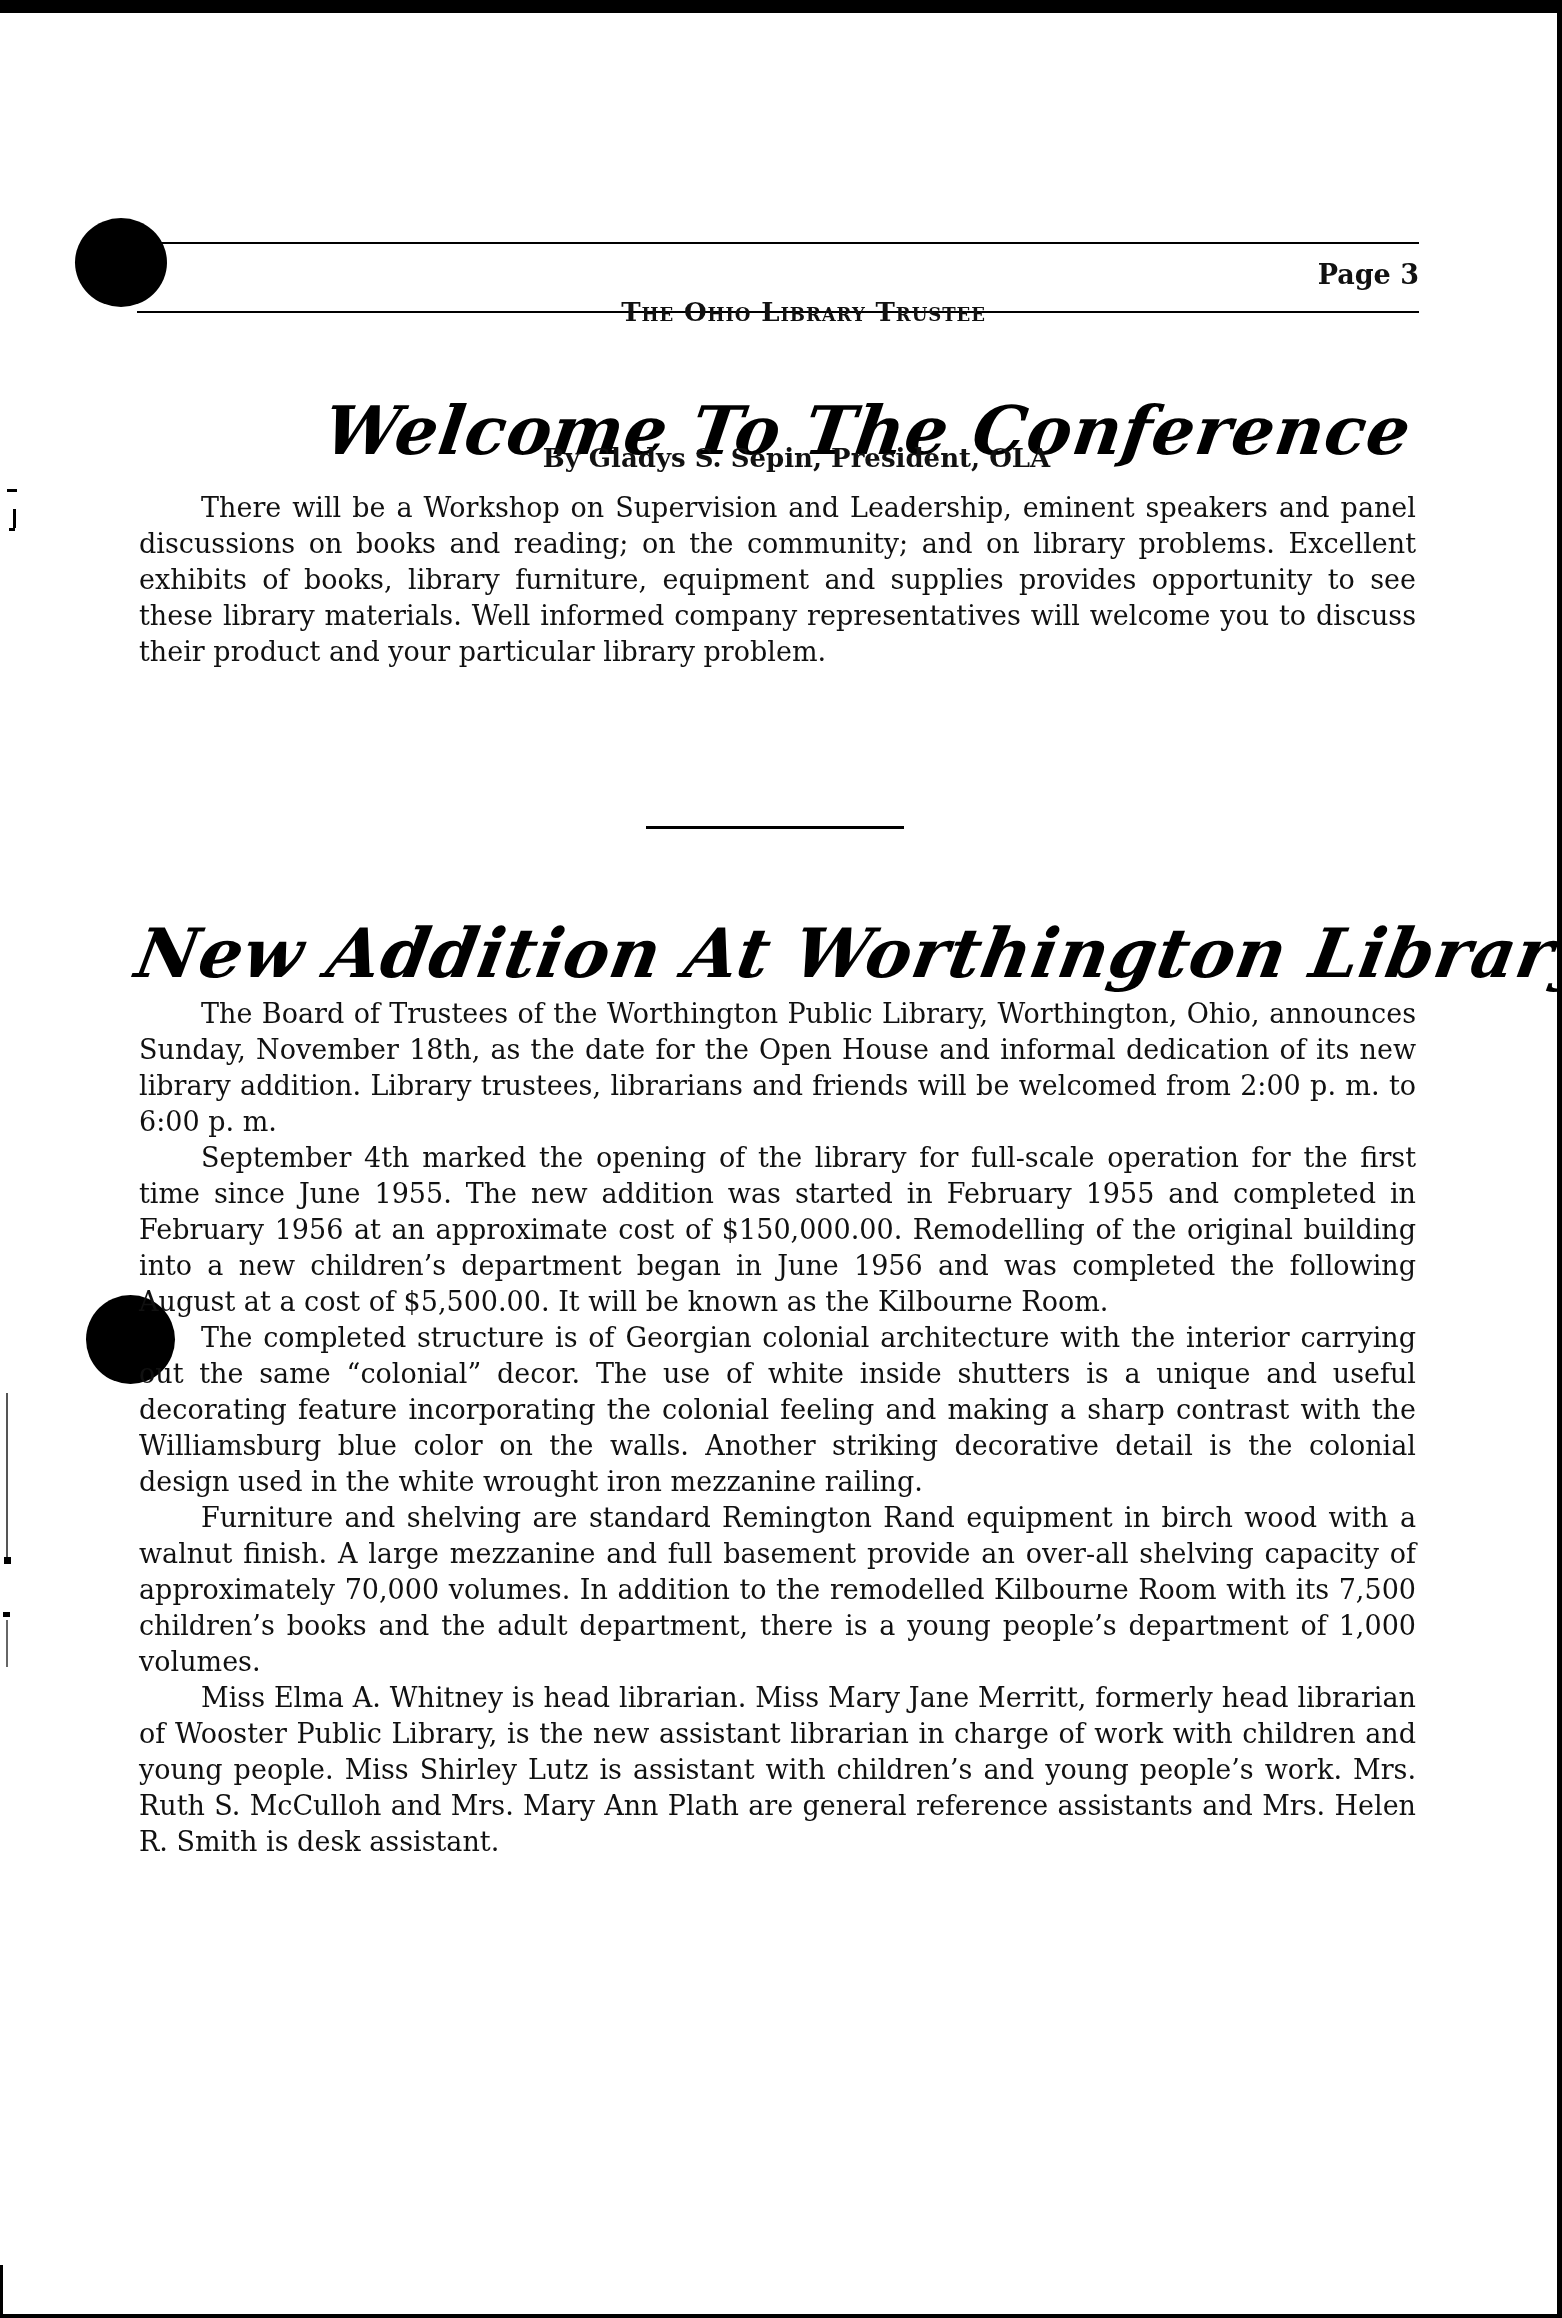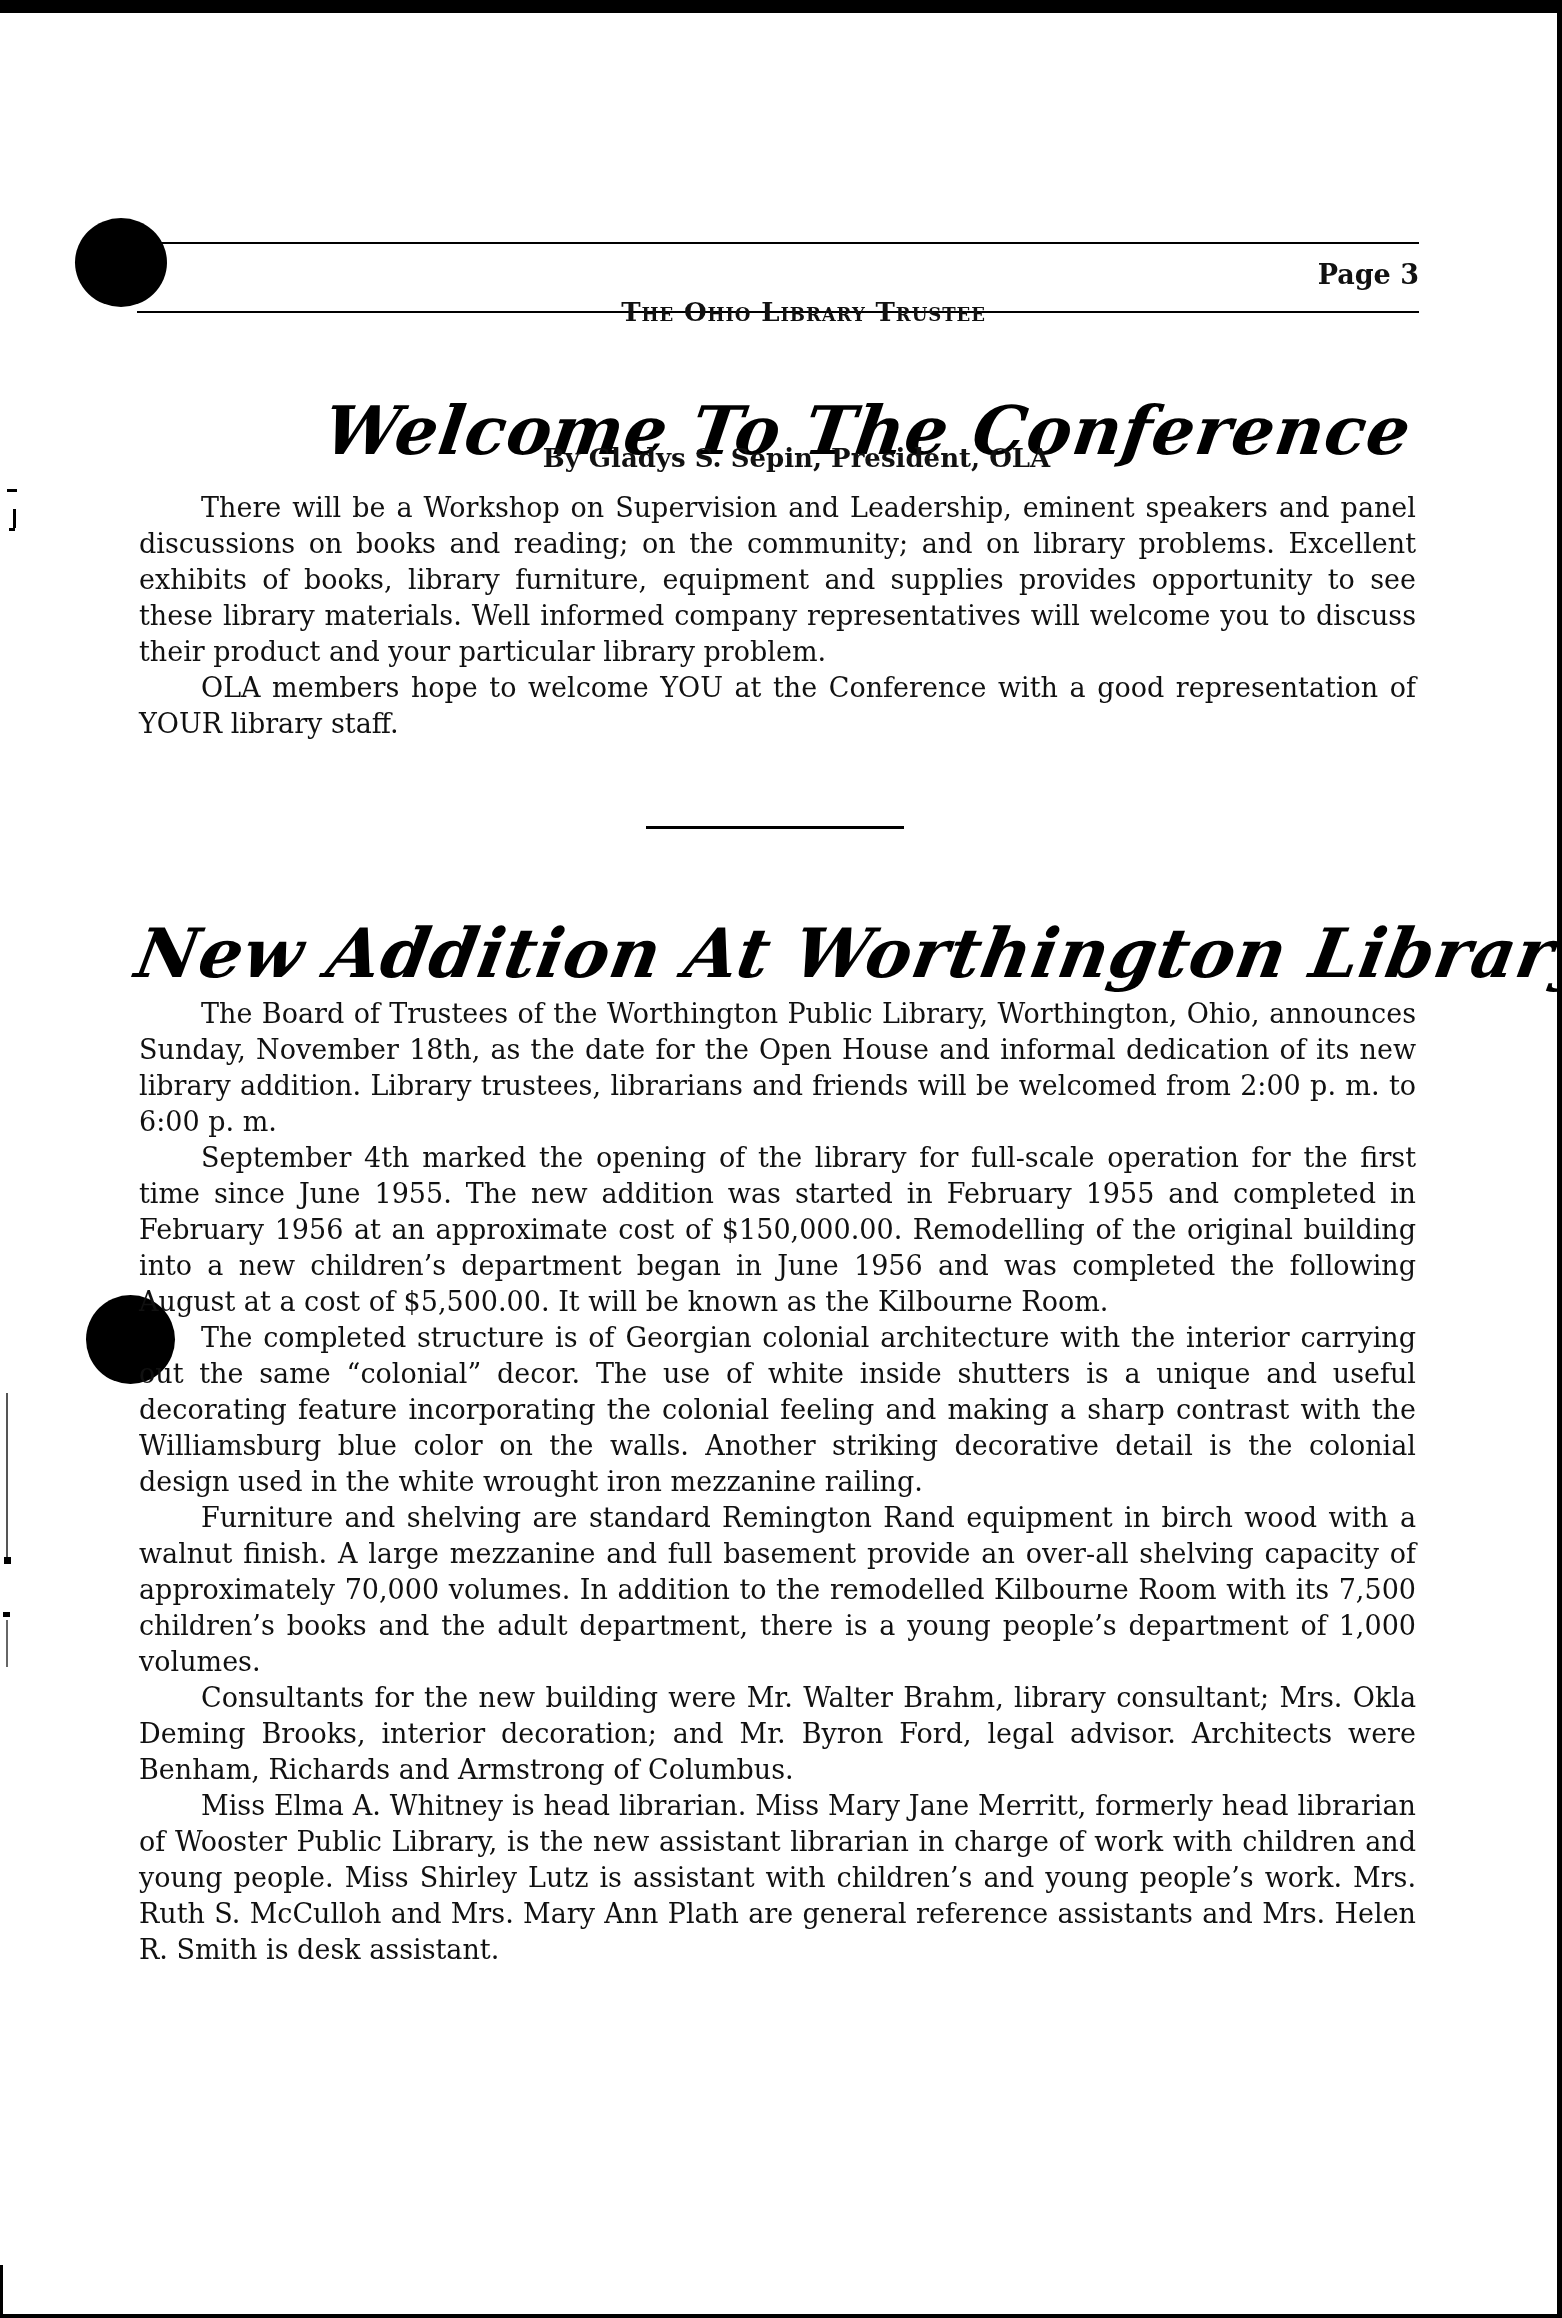--- a/index.html
+++ b/index.html
@@ -77,28 +77,26 @@
 <header class="running-head">
   <span class="journal">The Ohio Library Trustee</span>
   <span class="page-no">Page 3</span>
 </header>
 
 <h1 class="script-head h-welcome">Welcome To The Conference</h1>
 <div class="byline">By Gladys S. Sepin, President, OLA</div>
 
 <section class="article a1">
   <p>There will be a Workshop on Supervision and Leadership, eminent speakers and panel discussions on books and reading; on the community; and on library problems. Excellent exhibits of books, library furniture, equipment and supplies provides opportunity to see these library materials.  Well informed company representatives will welcome you to discuss their product and your particular library problem.</p>
-  <p>OLA members hope to welcome YOU at the Conference with a good representation of YOUR library staff.</p>
 </section>
 
 <div class="divider"></div>
 
 <h1 class="script-head h-worthington">New Addition At Worthington Library</h1>
 
 <section class="article a2">
   <p>The Board of Trustees of the Worthington Public Library, Worthington, Ohio, announces Sunday, November 18th, as the date for the Open House and informal dedication of its new library addition. Library trustees, librarians and friends will be welcomed from 2:00 p. m. to 6:00 p. m.</p>
   <p>September 4th marked the opening of the library for full-scale operation for the first time since June 1955.  The new addition was started in February 1955 and completed in February 1956 at an approximate cost of $150,000.00.  Remodelling of the original building into a new children’s department began in June 1956 and was completed the following August at a cost of $5,500.00.  It will be known as the Kilbourne Room.</p>
   <p>The completed structure is of Georgian colonial architecture with the interior carrying out the same “colonial” decor. The use of white inside shutters is a unique and useful decorating feature incorporating the colonial feeling and making a sharp contrast with the Williamsburg blue color on the walls. Another striking decorative detail is the colonial design used in the white wrought iron mezzanine railing.</p>
   <p>Furniture and shelving are standard Remington Rand equipment in birch wood with a walnut finish.  A large mezzanine and full basement provide an over-all shelving capacity of approximately 70,000 volumes.  In addition to the remodelled Kilbourne Room with its 7,500 children’s books and the adult department, there is a young people’s department of 1,000 volumes.</p>
-  <p>Consultants for the new building were Mr. Walter Brahm, library consultant; Mrs. Okla Deming Brooks, interior decoration; and Mr. Byron Ford, legal advisor. Architects were Benham, Richards and Armstrong of Columbus.</p>
   <p>Miss Elma A. Whitney is head librarian.  Miss Mary Jane Merritt, formerly head librarian of Wooster Public Library, is the new assistant librarian in charge of work with children and young people.  Miss Shirley Lutz is assistant with children’s and young people’s work.  Mrs. Ruth S. McCulloh and Mrs. Mary Ann Plath are general reference assistants and Mrs. Helen R. Smith is desk assistant.</p>
 </section>
 
 
 </body></html>

